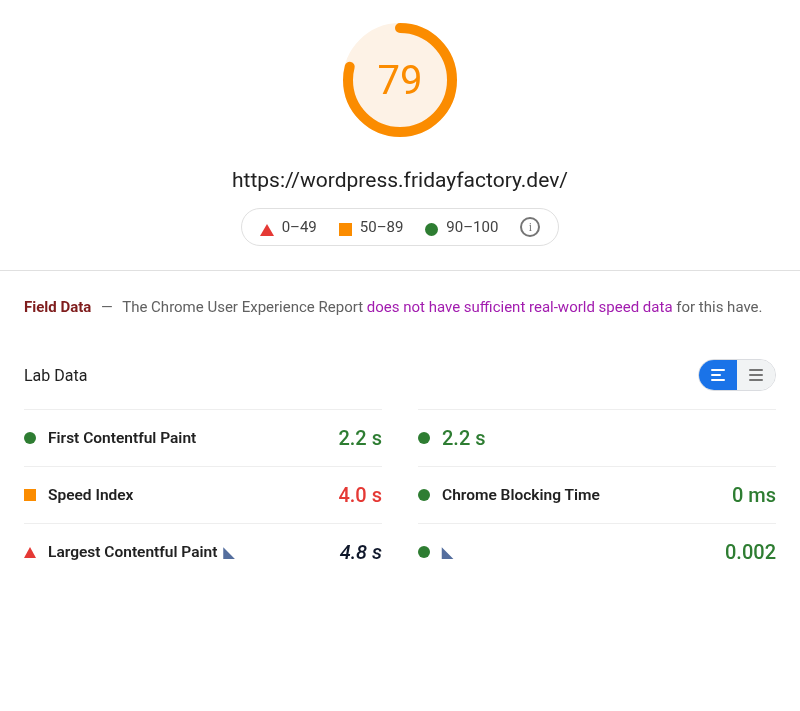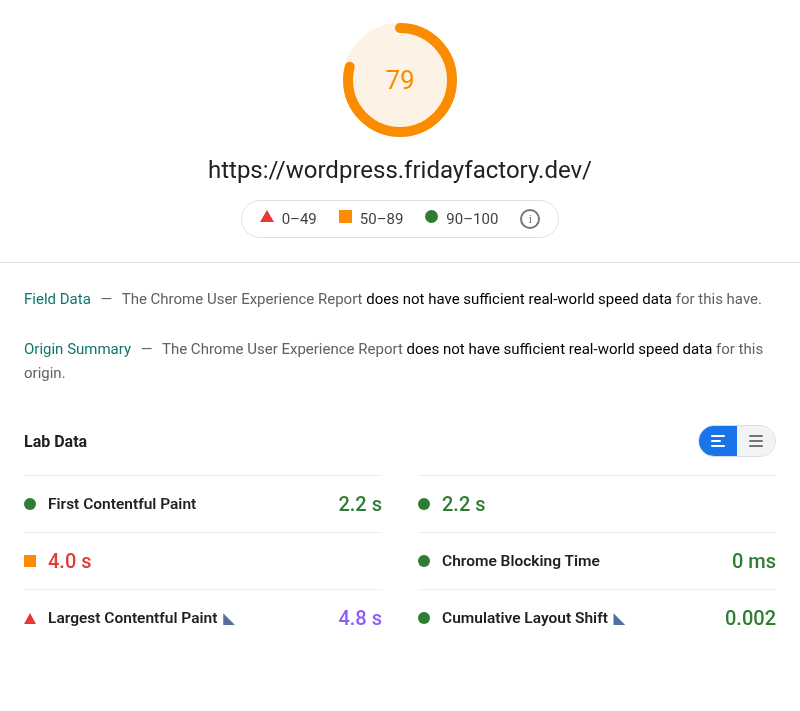--- a/index.html
+++ b/index.html
@@ -28,44 +28,44 @@
   border-radius: 50%;
   background: #fdf2e6;
   z-index: 0;
 }
 .gauge-score {
   position: absolute;
   top: 0; left: 0; right: 0; bottom: 0;
   display: flex;
   align-items: center;
   justify-content: center;
-  font-size: 26px;
+  font-size: 40px;
   font-weight: 400;
   color: #fb8c00;
   z-index: 2;
   text-align: center;
 }
 .url {
-  font-size: 24px;
+  font-size: 21px;
   color: #212121;
-  margin-top: 12px;
+  margin-top: 24px;
   font-weight: 400;
 }
 .legend {
   display: inline-flex;
   align-items: center;
   gap: 22px;
   border: 1px solid #e0e0e0;
   border-radius: 24px;
   padding: 8px 18px;
   margin-top: 16px;
   font-size: 15px;
   color: #424242;
 }
-.legend-item { display: inline-flex; align-items: flex-start; gap: 8px; }
+.legend-item { display: inline-flex; align-items: flex-end; gap: 8px; }
 .tri-red {
   width: 0; height: 0;
   border-left: 7px solid transparent;
   border-right: 7px solid transparent;
   border-bottom: 12px solid #e53935;
   display: inline-block;
 }
 .sq-orange { width: 13px; height: 13px; background: #fb8c00; display: inline-block; }
 .circ-green { width: 13px; height: 13px; background: #2e7d32; border-radius: 50%; display: inline-block; }
 .info-circle {
@@ -81,33 +81,33 @@
 .content {
   padding: 24px 24px 0;
 }
 .field-block {
   font-size: 15px;
   line-height: 1.6;
   color: #616161;
   margin-bottom: 26px;
 }
 .field-block strong {
-  color: #0f766e;
-  font-weight: 400;
+  color: #7f1d1d;
+  font-weight: 700;
 }
 .field-block .dash { margin: 0 6px; }
-.link { color: #000000; }
+.link { color: #a21caf; }
 .lab-header {
   display: flex;
   align-items: center;
   justify-content: space-between;
   margin-top: 40px;
   margin-bottom: 18px;
 }
-.lab-title { font-size: 16px; font-weight: 700; color: #212121; }
+.lab-title { font-size: 16px; font-weight: 400; color: #212121; }
 .toggle {
   display: flex;
   border-radius: 18px;
   overflow: hidden;
   border: 1px solid #dadce0;
 }
 .toggle-btn {
   width: 38px; height: 30px;
   display: flex; align-items: center; justify-content: center;
   cursor: pointer;
@@ -135,21 +135,21 @@
   font-size: 15.5px;
   font-weight: 600;
   color: #212121;
   display: flex;
   align-items: center;
   gap: 6px;
 }
 .metric-value { font-size: 20px; font-weight: 500; }
 .val-green { color: #2e7d32; }
 .val-orange { color: #e53935; }
-.val-red { color: #8b5cf6; }
+.val-red { color: #0f172a; font-style: italic; }
 .bookmark {
   color: #546e9e;
   font-size: 14px;
 }
 .tri-red-sm {
   width: 0; height: 0;
   border-left: 6px solid transparent;
   border-right: 6px solid transparent;
   border-bottom: 11px solid #e53935;
   display: inline-block;
@@ -187,25 +187,20 @@
   </div>
 </div>
 
 <div class="content">
   <div class="field-block">
     <strong>Field Data</strong>
     <span class="dash">—</span>
     <span>The Chrome User Experience Report </span><span class="link">does not have sufficient real-world speed data</span><span> for this have.</span>
   </div>
 
-  <div class="field-block">
-    <strong>Origin Summary</strong>
-    <span class="dash">—</span>
-    <span>The Chrome User Experience Report </span><span class="link">does not have sufficient real-world speed data</span><span> for this origin.</span>
-  </div>
 
   <div class="lab-header">
     <div class="lab-title">Lab Data</div>
     <div class="toggle">
       <div class="toggle-btn toggle-active">
         <div class="tlines">
           <div class="tline" style="width:14px"></div>
           <div class="tline" style="width:10px"></div>
           <div class="tline" style="width:14px"></div>
         </div>
@@ -227,39 +222,41 @@
           <span>First Contentful Paint</span>
         </span>
       <span class="metric-value val-green">2.2 s</span>
     </div>
     <div class="metric-row">
       <span class="circ-green-sm"></span>
       <span class="metric-value val-green">2.2 s</span>
     </div>
     <div class="metric-row">
       <span class="sq-orange-sm"></span>
+      <span class="metric-name">
+          <span>Speed Index</span>
+        </span>
       <span class="metric-value val-orange">4.0 s</span>
     </div>
     <div class="metric-row">
       <span class="circ-green-sm"></span>
       <span class="metric-name">
           <span>Chrome Blocking Time</span>
         </span>
       <span class="metric-value val-green">0 ms</span>
     </div>
     <div class="metric-row">
       <span class="tri-red-sm"></span>
       <span class="metric-name">
           <span>Largest Contentful Paint</span>
           <span class="bookmark">◣</span>
         </span>
       <span class="metric-value val-red">4.8 s</span>
     </div>
     <div class="metric-row">
       <span class="circ-green-sm"></span>
       <span class="metric-name">
-          <span>Cumulative Layout Shift</span>
           <span class="bookmark">◣</span>
         </span>
       <span class="metric-value val-green">0.002</span>
     </div>
   </div>
 </div>
 
 </body></html>

